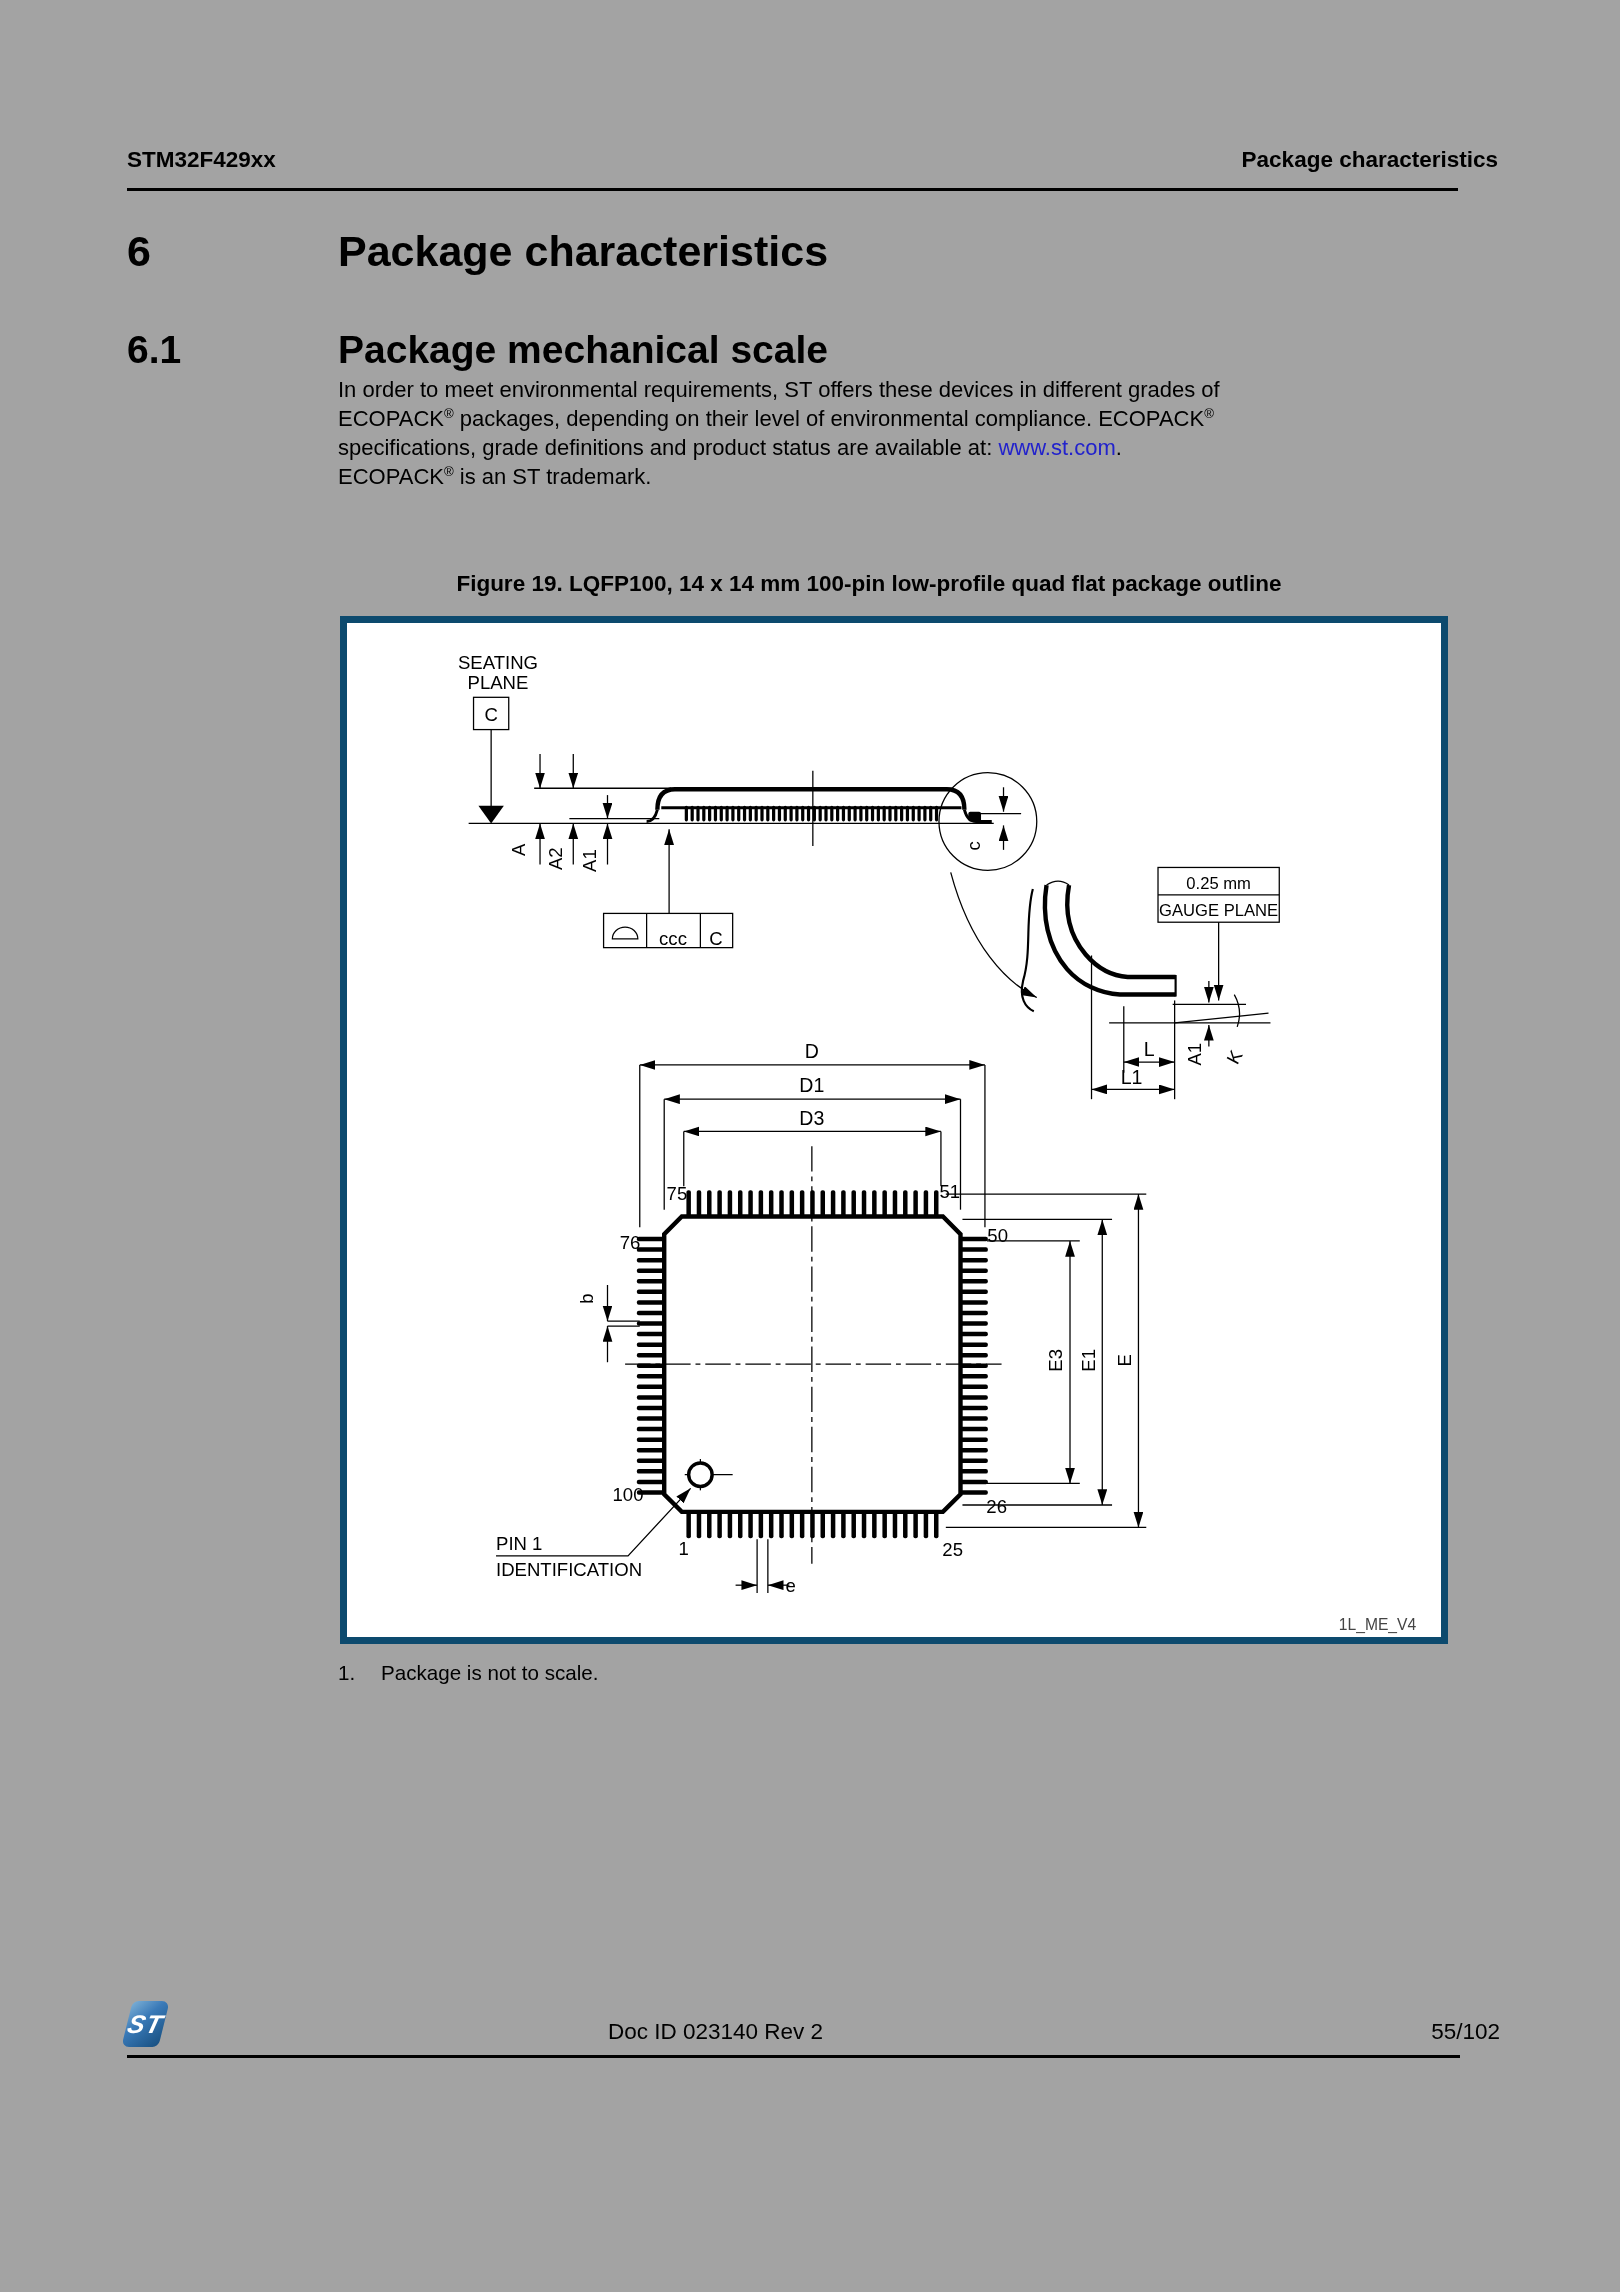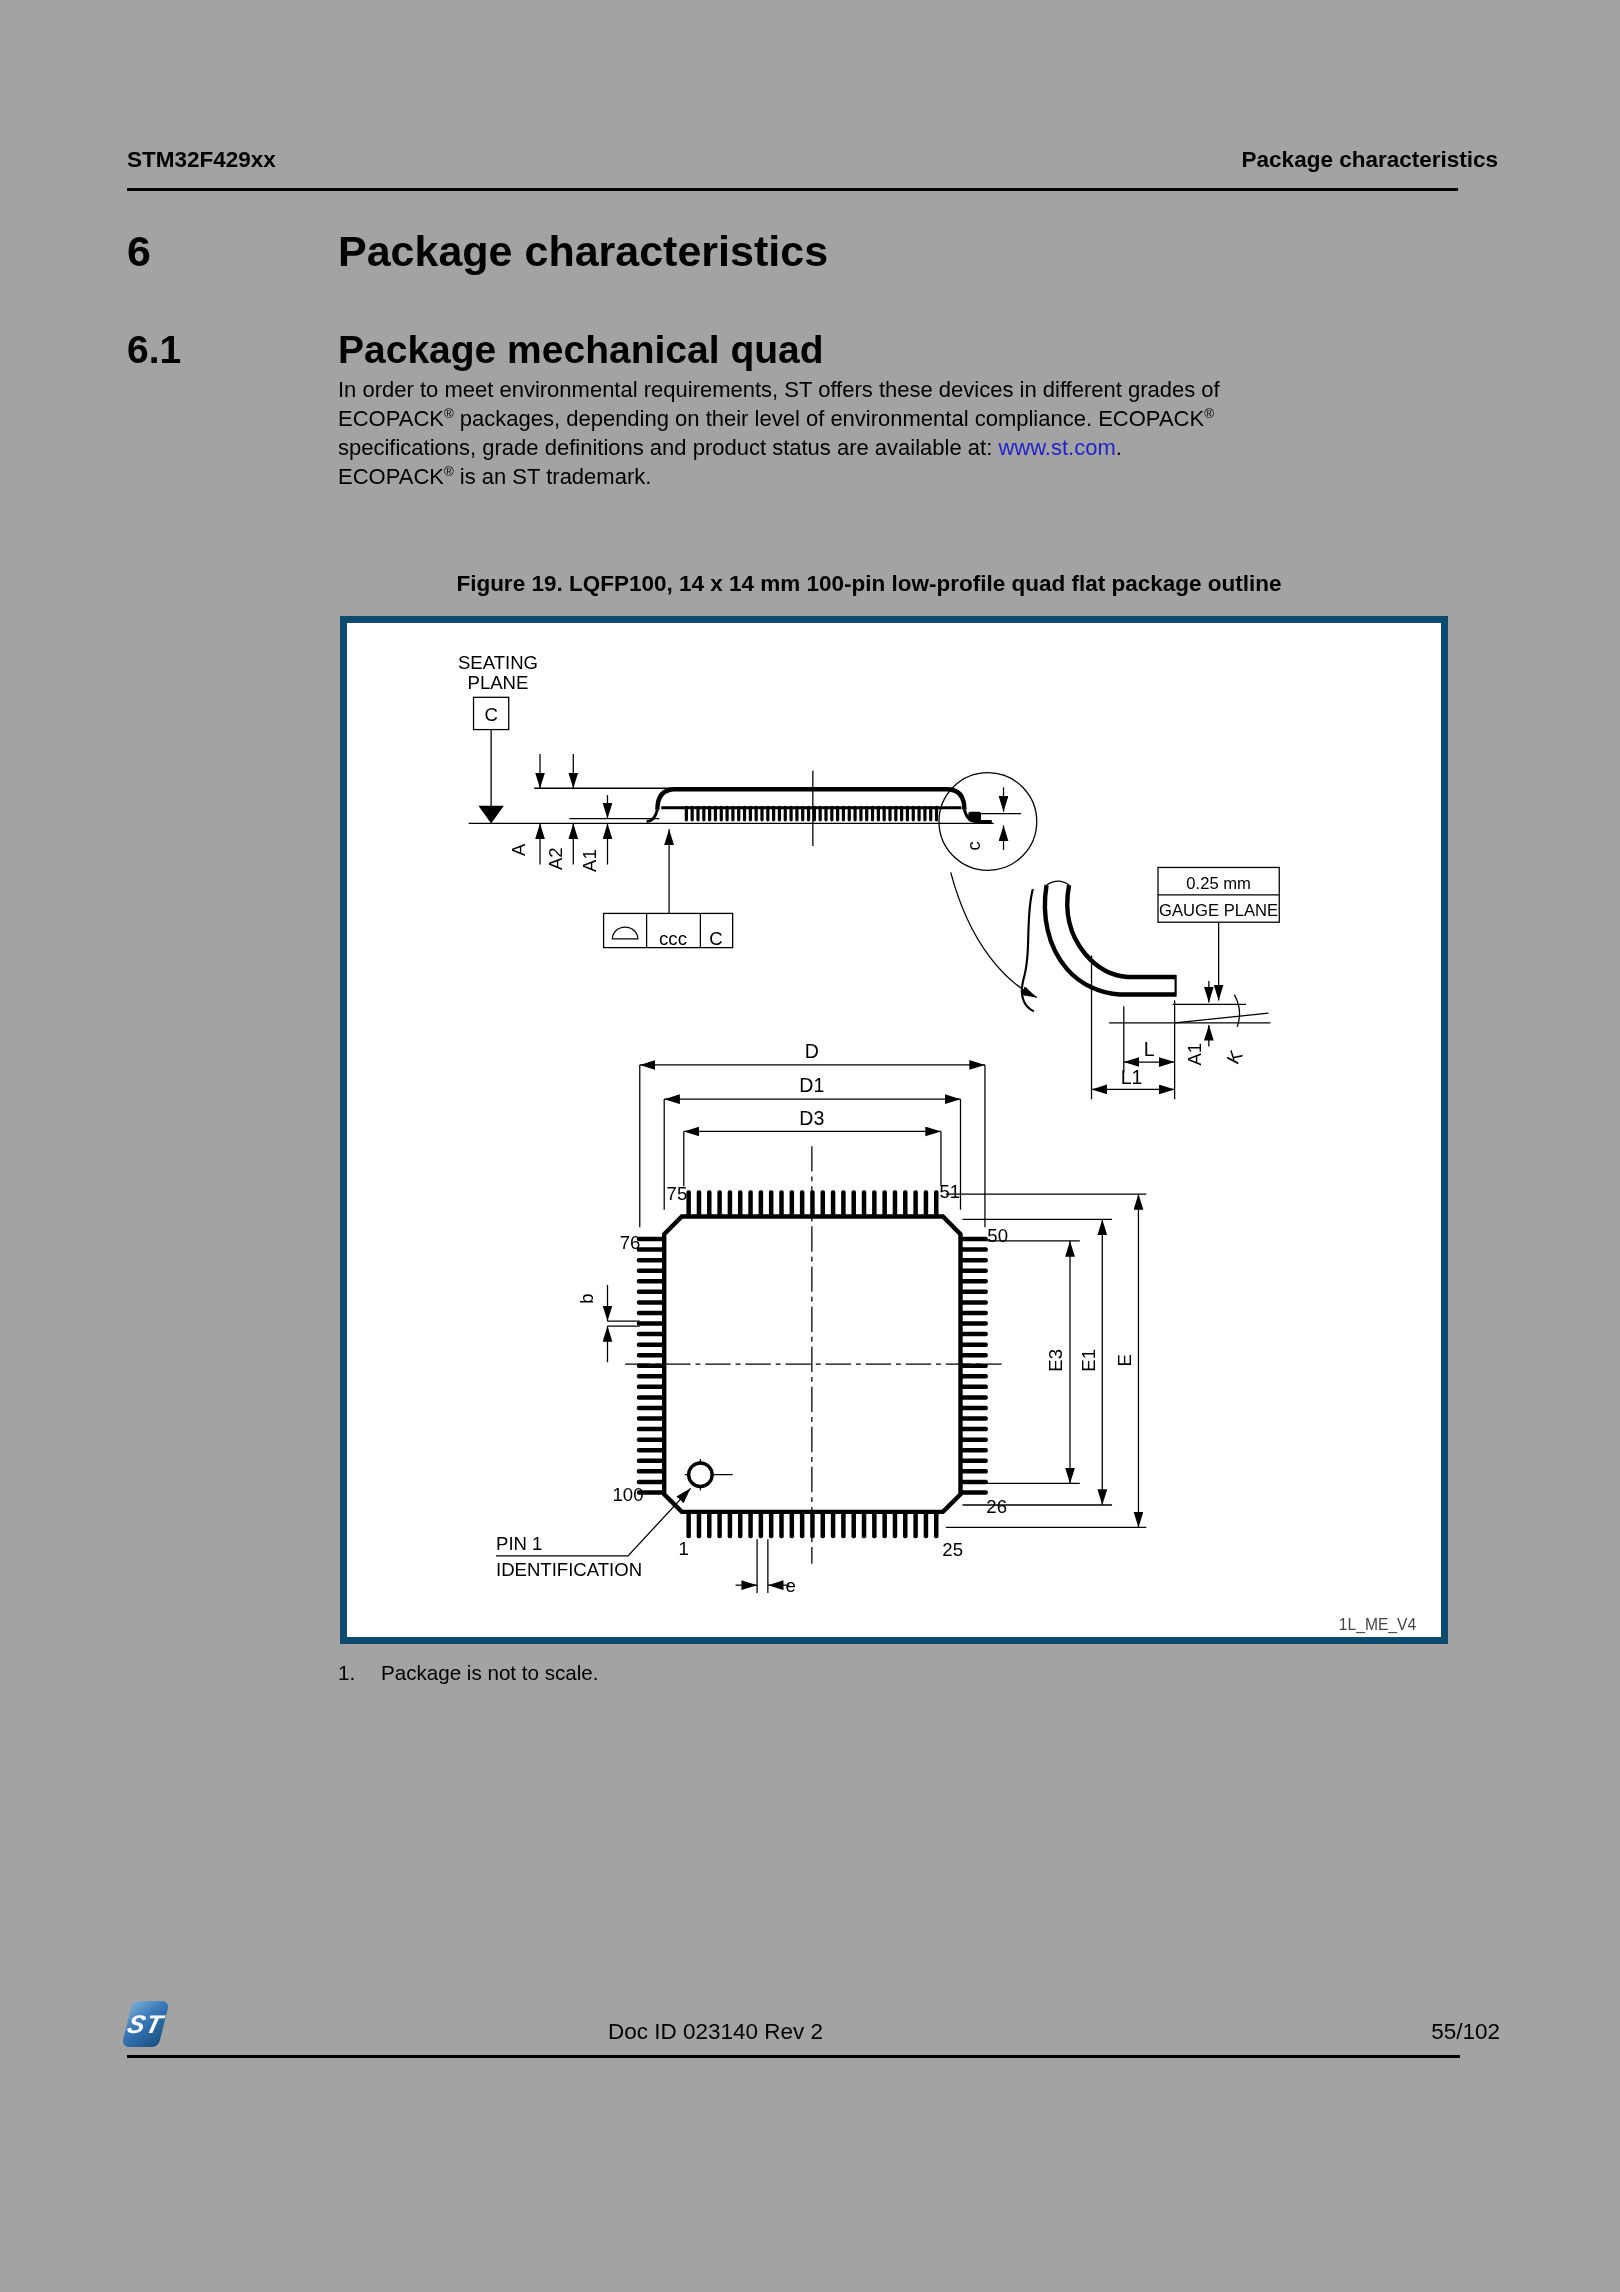--- a/index.html
+++ b/index.html
@@ -51,21 +51,21 @@
 
 <div class="page">
 
   <div class="hdr-left">STM32F429xx</div>
   <div class="hdr-right">Package characteristics</div>
   <div class="hdr-rule"></div>
 
   <div class="h1-num">6</div>
   <div class="h1-title">Package characteristics</div>
   <div class="h2-num">6.1</div>
-  <div class="h2-title">Package mechanical quad</div>
+  <div class="h2-title">Package mechanical scale</div>
 
   <div class="body-par" id="body-par">In order to meet environmental requirements, ST offers these devices in different grades of<br>ECOPACK<sup>®</sup> packages, depending on their level of environmental compliance. ECOPACK<sup>®</sup><br>specifications, grade definitions and product status are available at: <a class="st-link" href="#">www.st.com</a>.<br>ECOPACK<sup>®</sup> is an ST trademark.</div>
 
   <div class="fig-caption">Figure 19. LQFP100, 14 x 14 mm 100-pin low-profile quad flat package outline</div>
 
   <div class="figure-box">
     <svg width="1094" height="1014" viewBox="0 0 1116 1037">
       <defs>
         <marker id="ar" markerUnits="userSpaceOnUse" markerWidth="18" markerHeight="12" refX="16" refY="5" orient="auto-start-reverse">
           <path d="M0,0 L16,5 L0,10 z" fill="#000"></path>

